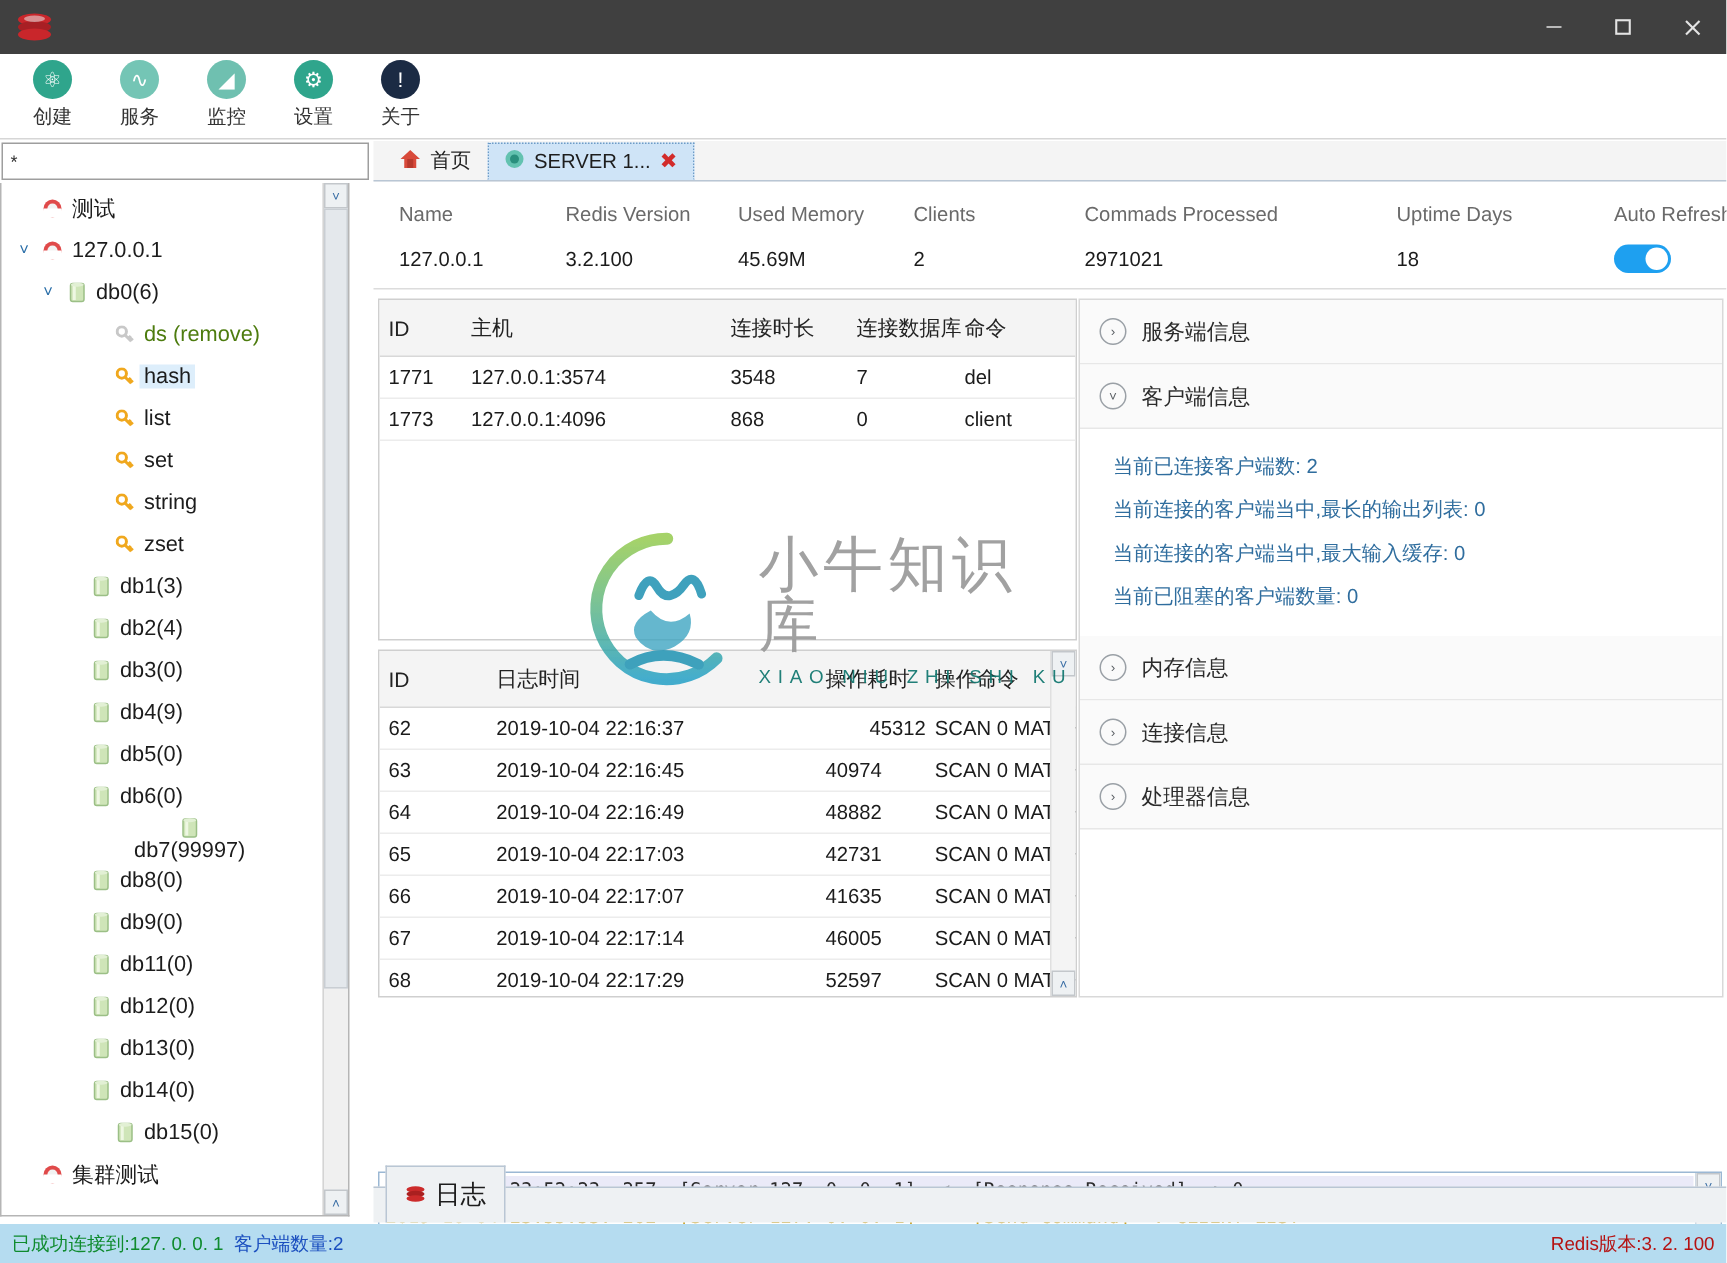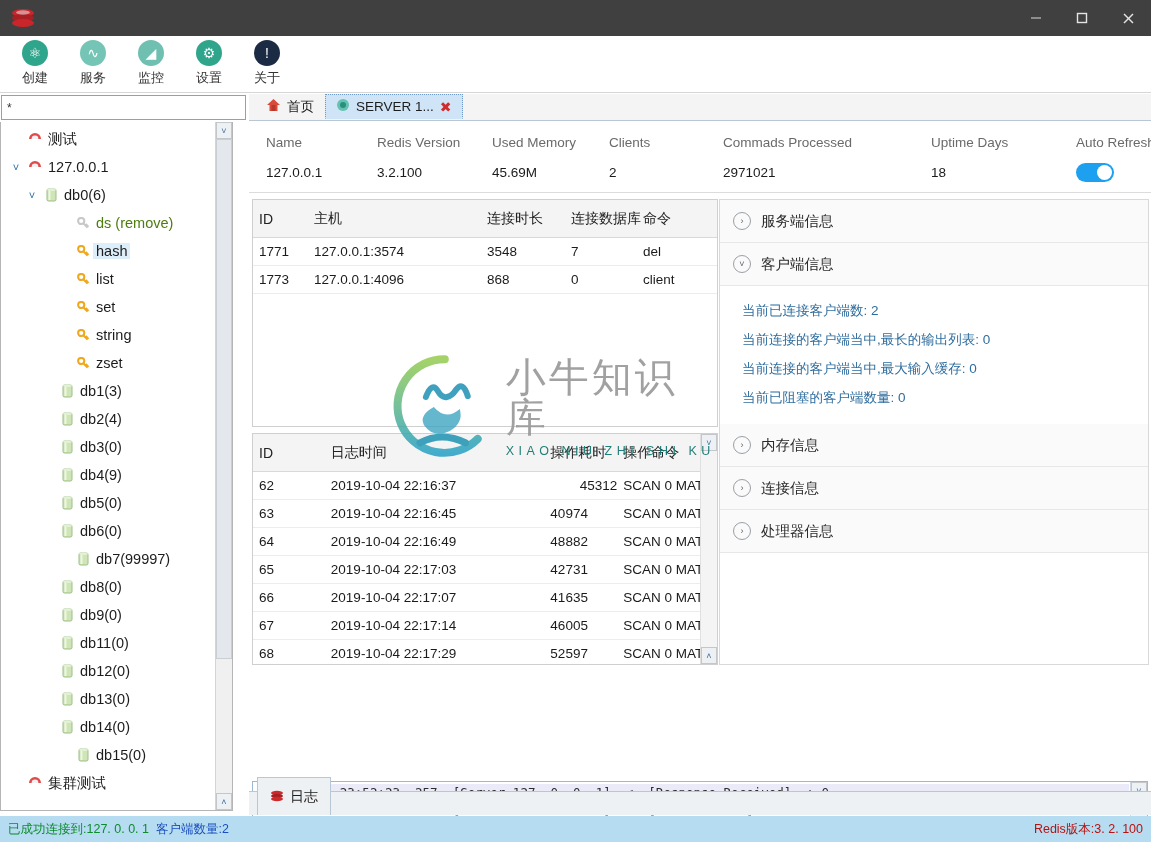--- a/index.html
+++ b/index.html
@@ -67,21 +67,21 @@
   .vsb .sb-btn {
     height: 17px; background: #eef1f3; border: 1px solid #c3c7cb;
     display: flex; align-items: center; justify-content: center; color: #3a6ea5; font-size: 9px;
   }
   .vsb .sb-btn.bot { position: absolute; bottom: 0; left: 0; right: 0; }
   .vsb .sb-thumb { position: absolute; left: 0; right: 0; background: #e4e8ec; border: 1px solid #c9ced3; }
 
   
   .content { position: absolute; left: 249px; top: 94px; width: 902px; height: 721px; background: #ffffff; }
 
-  .tabbar { height: 27px; background: #f4f4f4; border-bottom: 1px solid #b9c6d4; display: flex; align-items: flex-start; padding-left: 6px; }
+  .tabbar { height: 27px; background: #f4f4f4; border-bottom: 1px solid #b9c6d4; display: flex; align-items: center; padding-left: 6px; }
   .tab {
     height: 25px; display: flex; align-items: center; gap: 6px;
     padding: 0 10px; font-size: 13.5px; color: #1d1d1d; background: #f4f4f4;
     border: 1px solid transparent;
   }
   .tab.active {
     background: #cfe4f7; border: 1px dotted #6e9bc6; border-bottom-color: #cfe4f7;
   }
   .tab .x { color: #d22b2b; font-weight: bold; font-size: 14px; }
 
@@ -136,21 +136,21 @@
     line-height: 18px; white-space: pre; letter-spacing: 0px;
   }
   .cline.resp { background: #eaeaf8; color: #2c2c2c; }
   .cline.send { background: #ffffff; color: #c9a227; }
   .console .vsb2 { position: absolute; right: 0; top: 0; width: 17px; bottom: 0; background: #f4f4f4; border-left: 1px solid #cfd9e3; }
   .console .vsb2 .sb-btn { height: 17px; background: #eef1f3; border: 1px solid #c3c7cb; display: flex; align-items: center; justify-content: center; color: #3a6ea5; font-size: 9px; }
 
   .bottomtabs { position: absolute; left: 0; top: 697px; width: 902px; height: 24px; background: #eef1f3; border-top: 1px solid #b9c6d4; display: flex; align-items: flex-end; padding-left: 8px; }
   .btab {
     height: 38px; display: flex; align-items: center; gap: 6px; padding: 0 12px;
-    font-size: 14px; color: #1d1d1d; background: #eef1f3; border: 1px solid #b9c6d4; border-bottom: none;
+    font-size: 17px; color: #1d1d1d; background: #eef1f3; border: 1px solid #b9c6d4; border-bottom: none;
   }
 
   
   .statusbar {
     position: absolute; left: 0; top: 816px; width: 1151px; height: 26px;
     background: #b5dcf0; display: flex; align-items: center; padding: 0 8px;
     font-size: 12.5px;
   }
   .st-green { color: #0f8b2e; }
   .st-blue { color: #1b4fbf; margin-left: 7px; }
@@ -380,21 +380,21 @@
             <span class="twist"></span>
             <span class="tico">
               <svg width="11" height="14" viewBox="0 0 11 14">
                 <rect x="1" y="1" width="9" height="12" rx="1.5" fill="#cfe5b8" stroke="#9bbf86"></rect>
                 <rect x="2.5" y="2" width="2" height="10" fill="#eef7e2"></rect>
                 <ellipse cx="5.5" cy="1.8" rx="4.3" ry="1.3" fill="#e2f0d4"></ellipse>
               </svg>
             </span>
             <span class="tlabel">db6(0)</span>
           </div>
-          <div class="tnode" style="padding-left: 54px;">
+          <div class="tnode" style="padding-left: 38px; flex-direction: column;">
             <span class="twist"></span>
             <span class="tico">
               <svg width="11" height="14" viewBox="0 0 11 14">
                 <rect x="1" y="1" width="9" height="12" rx="1.5" fill="#cfe5b8" stroke="#9bbf86"></rect>
                 <rect x="2.5" y="2" width="2" height="10" fill="#eef7e2"></rect>
                 <ellipse cx="5.5" cy="1.8" rx="4.3" ry="1.3" fill="#e2f0d4"></ellipse>
               </svg>
             </span>
             <span class="tlabel">db7(99997)</span>
           </div>

